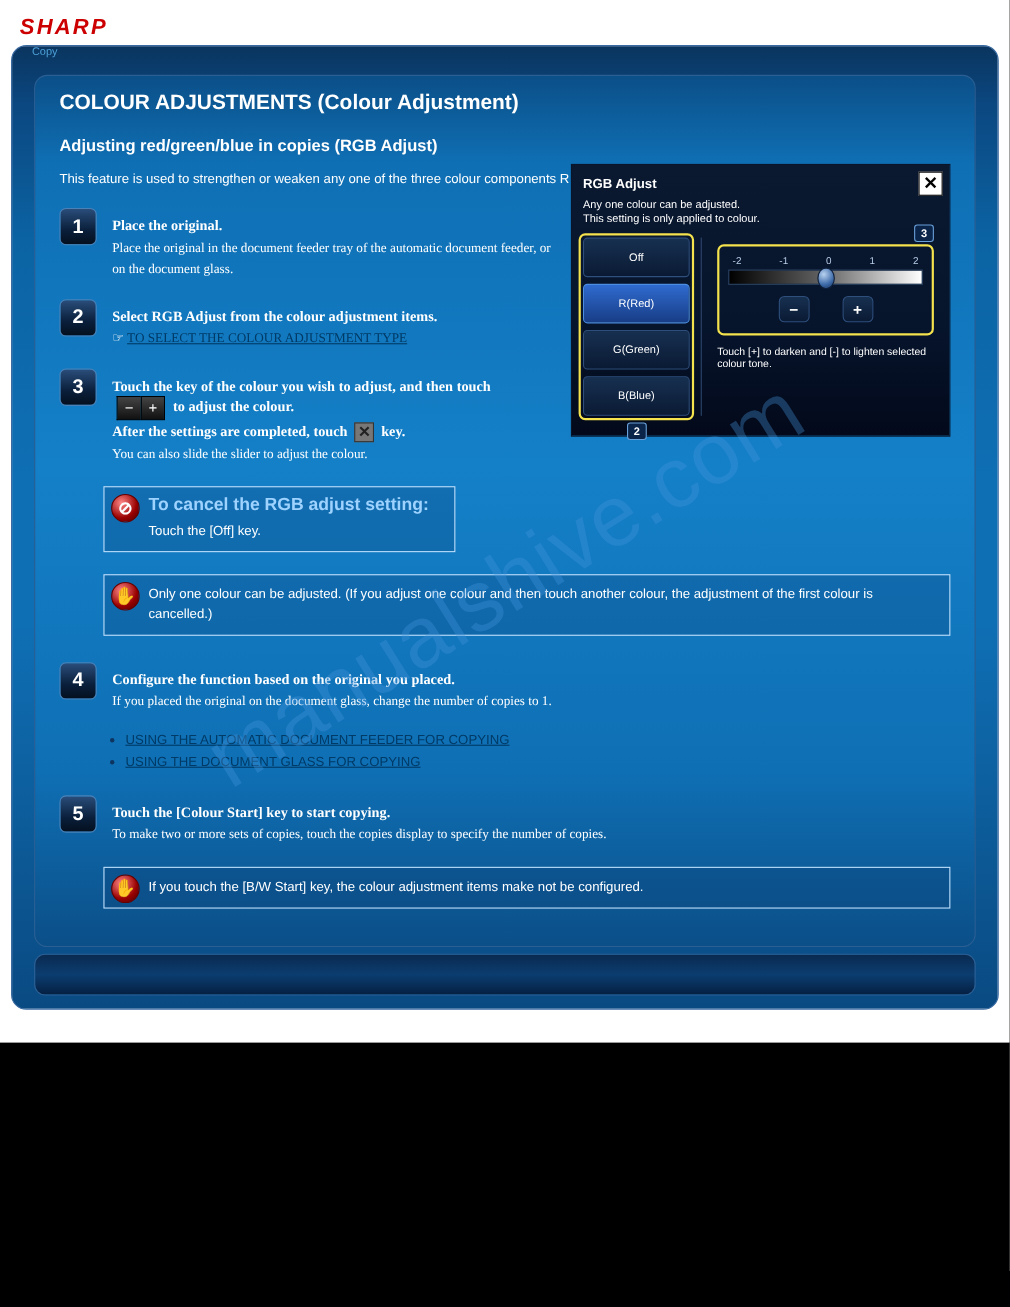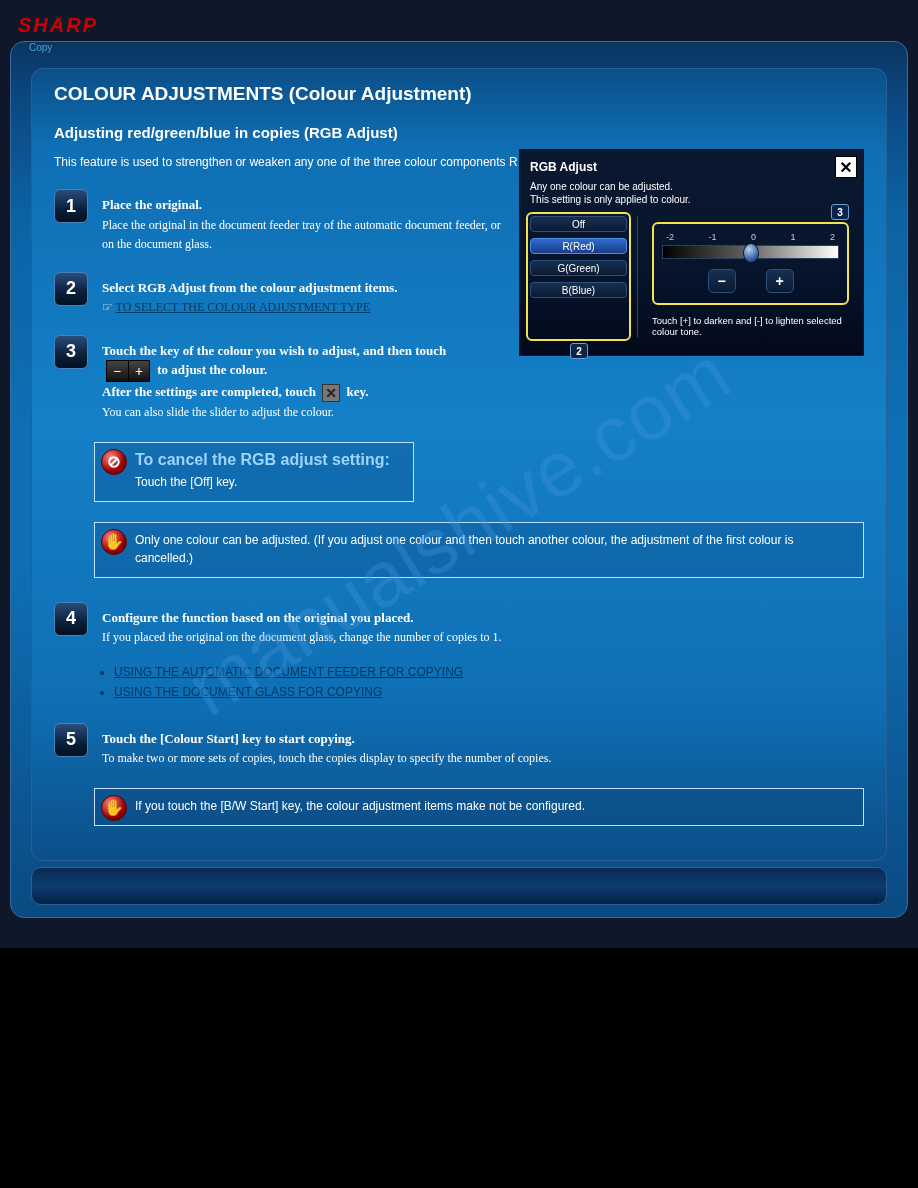--- a/index.html
+++ b/index.html
@@ -1,17 +1,17 @@
 <!DOCTYPE html>
 <html><head>
 <meta charset="utf-8">
 <style>
   * { box-sizing: border-box; margin: 0; padding: 0; }
   html, body { background: #000; font-family: Arial, Helvetica, sans-serif; color: #fff; }
-  .page { width: 918px; margin: 0 auto; background: #0f172a; padding: 10px 10px 30px; position: relative; }
+  .page { width: 918px; margin: 0 auto; background: #ffffff; padding: 10px 10px 30px; position: relative; }
   .brand { color: #c00; font-weight: bold; font-style: italic; letter-spacing: 2px; font-size: 20px; padding: 4px 8px; }
   .outer-panel {
     border: 1px solid #3a6aa0; border-radius: 14px;
     background: linear-gradient(180deg,#0a355f,#0b4780 6%,#0b63a3 20%,#0f6fb4 45%,#0f6fb4 60%,#0a4a82 100%);
     padding: 26px 10px 12px; position: relative;
   }
   .tab-indent { position:absolute; top:0; left:18px; font-size:10px; color:#4ea0d8; }
   .header-center { text-align:center; margin:-6px 0 6px; font-size:12px; color:#0b2a4a; opacity:.5; letter-spacing:1px; }
   .inner-panel {
     margin: 0 10px; border: 1px solid #2b5f94; border-radius: 12px;
@@ -53,21 +53,21 @@
   .ui-shot {
     float:right; width:345px; margin: -40px 0 10px 10px;
     background: linear-gradient(180deg,#0a1830,#06142c 60%,#03091a);
     border:1px solid #08152b; position:relative; padding:10px 10px 18px;
   }
   .ui-title { font-size:12px; font-weight:bold; margin-bottom:6px; }
   .ui-sub { font-size:10px; line-height:1.3; margin-bottom:10px; }
   .ui-close { position:absolute; right:6px; top:6px; width:22px;height:22px;background:#fff;color:#000;font-weight:bold;display:flex;align-items:center;justify-content:center;font-size:16px;border:1px solid #000;}
   .ui-cols { display:flex; }
   .ui-left { width:108px; border-right:1px solid #2d466d; padding-right:10px; display:flex;flex-direction:column;gap:6px; position:relative;}
-  .ui-opt { height:16px;border:1px solid #2e4f7c;border-radius:4px;display:flex;align-items:center;justify-content:center;font-size:10px;background:linear-gradient(180deg,#173050,#0a1a34);}
+  .ui-opt { height:36px;border:1px solid #2e4f7c;border-radius:4px;display:flex;align-items:center;justify-content:center;font-size:10px;background:linear-gradient(180deg,#173050,#0a1a34);}
   .ui-opt.sel { background:linear-gradient(180deg,#2f6bcf,#183d86); border-color:#4b8de0;}
   .ui-left-outline { position:absolute; top:-4px;left:-4px;right:6px;bottom:-4px;border:2px solid #f5e34d;border-radius:6px;pointer-events:none;}
   .ui-badge{position:absolute;width:18px;height:16px;border:1px solid #6aa0d8;border-radius:3px;background:#0a244a;font-size:10px;font-weight:bold;display:flex;align-items:center;justify-content:center;}
   .ui-right{flex:1;padding:6px 4px 0 14px;position:relative;}
   .ui-slider-wrap{border:2px solid #f5e34d;border-radius:6px;padding:8px 8px 10px;position:relative;}
   .ui-ticks{display:flex;justify-content:space-between;font-size:9px;color:#b8cde6;margin-bottom:3px;padding:0 4px;}
   .ui-gradient{height:14px;background:linear-gradient(90deg,#000 0%,#666 50%,#fff 100%);border:1px solid #2a4060;position:relative;margin-bottom:10px;}
   .ui-knob{position:absolute;top:-3px;left:calc(50% - 8px);width:16px;height:20px;border-radius:50%;background:radial-gradient(circle at 35% 30%,#b8d2f0,#3d6aa8 60%,#17335c);border:1px solid #0d1f3b;}
   .ui-pm-row{display:flex;gap:30px;justify-content:center;}
   .ui-pm{width:28px;height:24px;border-radius:5px;border:1px solid #2e4f7c;background:linear-gradient(180deg,#173050,#0a1a34);display:flex;align-items:center;justify-content:center;font-size:14px;font-weight:bold;}

